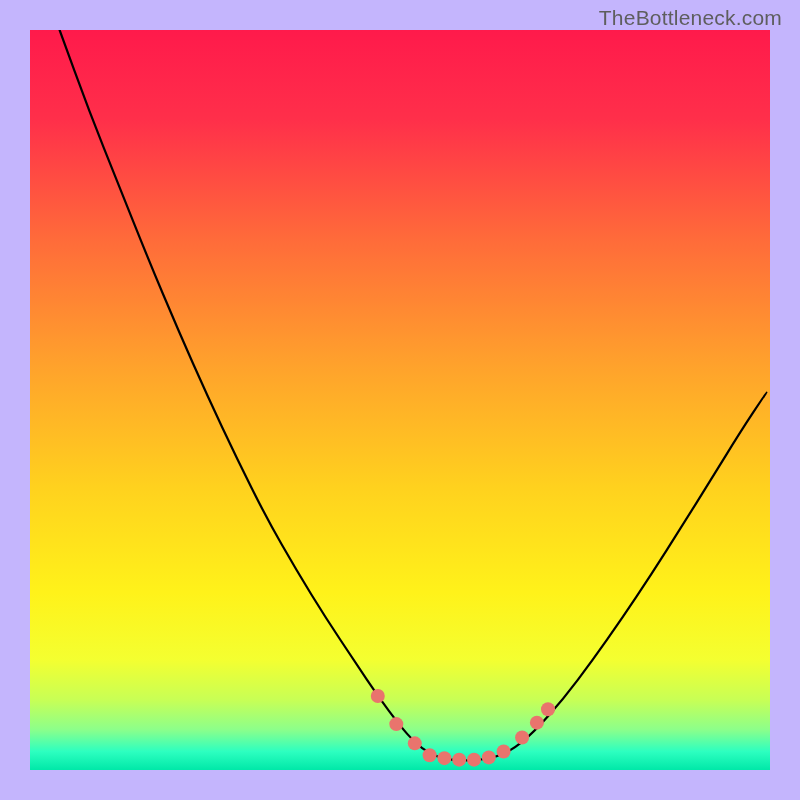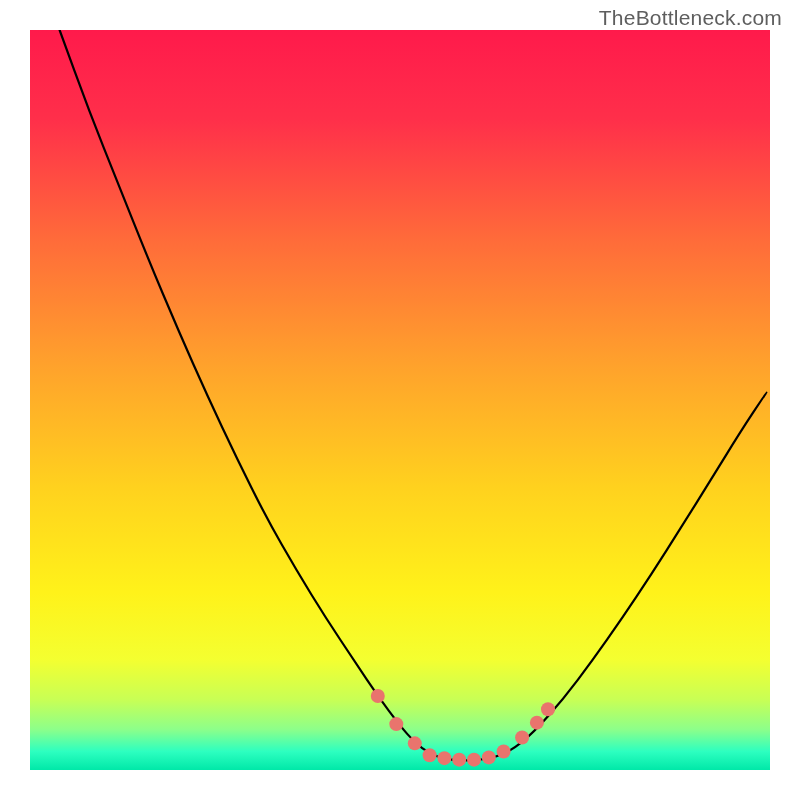--- a/index.html
+++ b/index.html
@@ -10,21 +10,21 @@
     background: #000;
     overflow: hidden;
     font-family: Arial, Helvetica, sans-serif;
   }
   .frame {
     position: absolute;
     left: 0;
     top: 0;
     width: 800px;
     height: 800px;
-    background: #ffffff;
+    background: #c4b5fd;
   }
   .plot {
     position: absolute;
     left: 30px;
     top: 30px;
     width: 740px;
     height: 740px;
   }
   .watermark {
     position: absolute;

